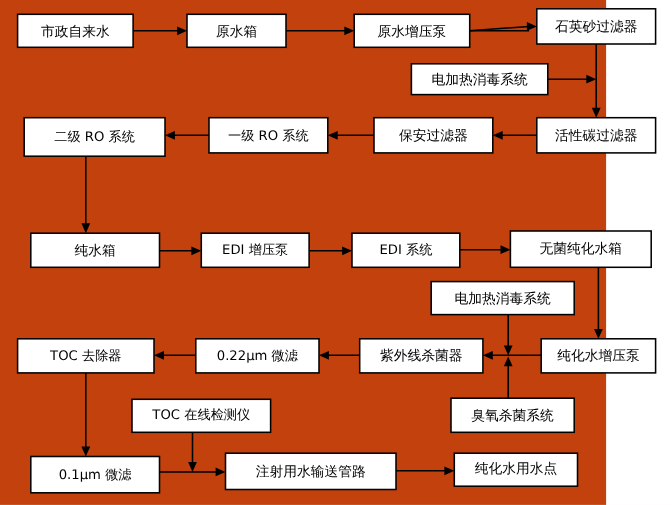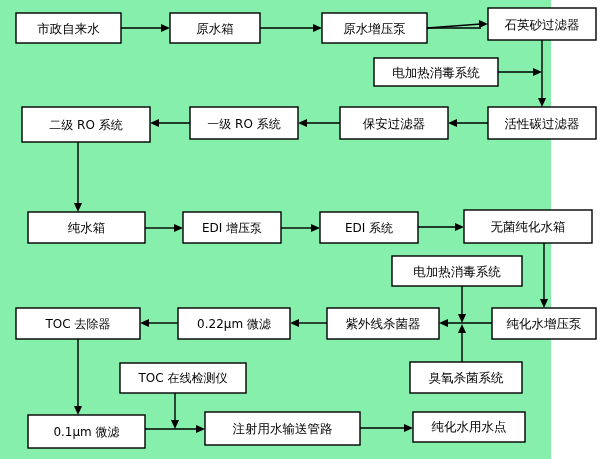--- a/index.html
+++ b/index.html
@@ -10,21 +10,21 @@
   body {
     width: 611px;
     height: 459px;
     overflow: hidden;
     font-family: "DejaVu Sans", sans-serif;
   }
   #flow-root {
     position: relative;
     width: 551px;
     height: 459px;
-    background: #86efac;
+    background: #c2410c;
   }
   svg#flow-svg {
     position: absolute;
     top: 0;
     left: 0;
     width: 611px;
     height: 459px;
   }
   .node-rect {
     fill: #ffffff;

